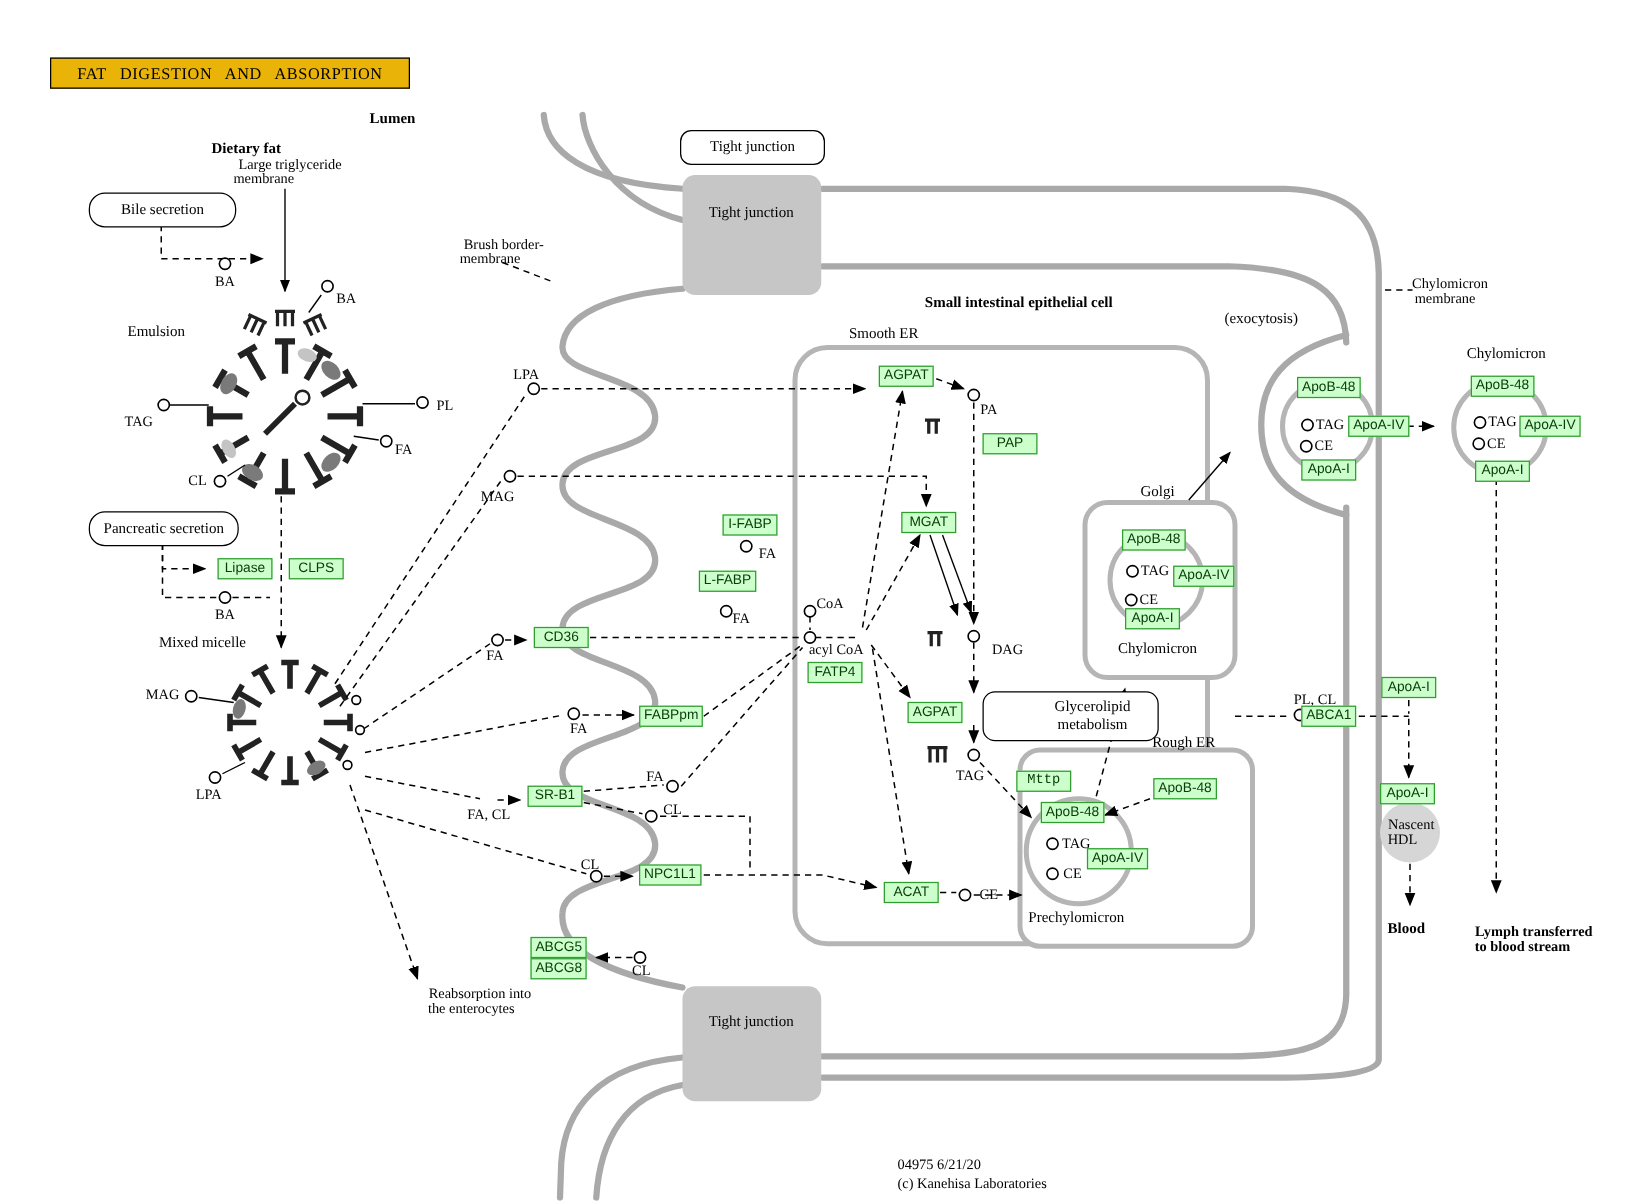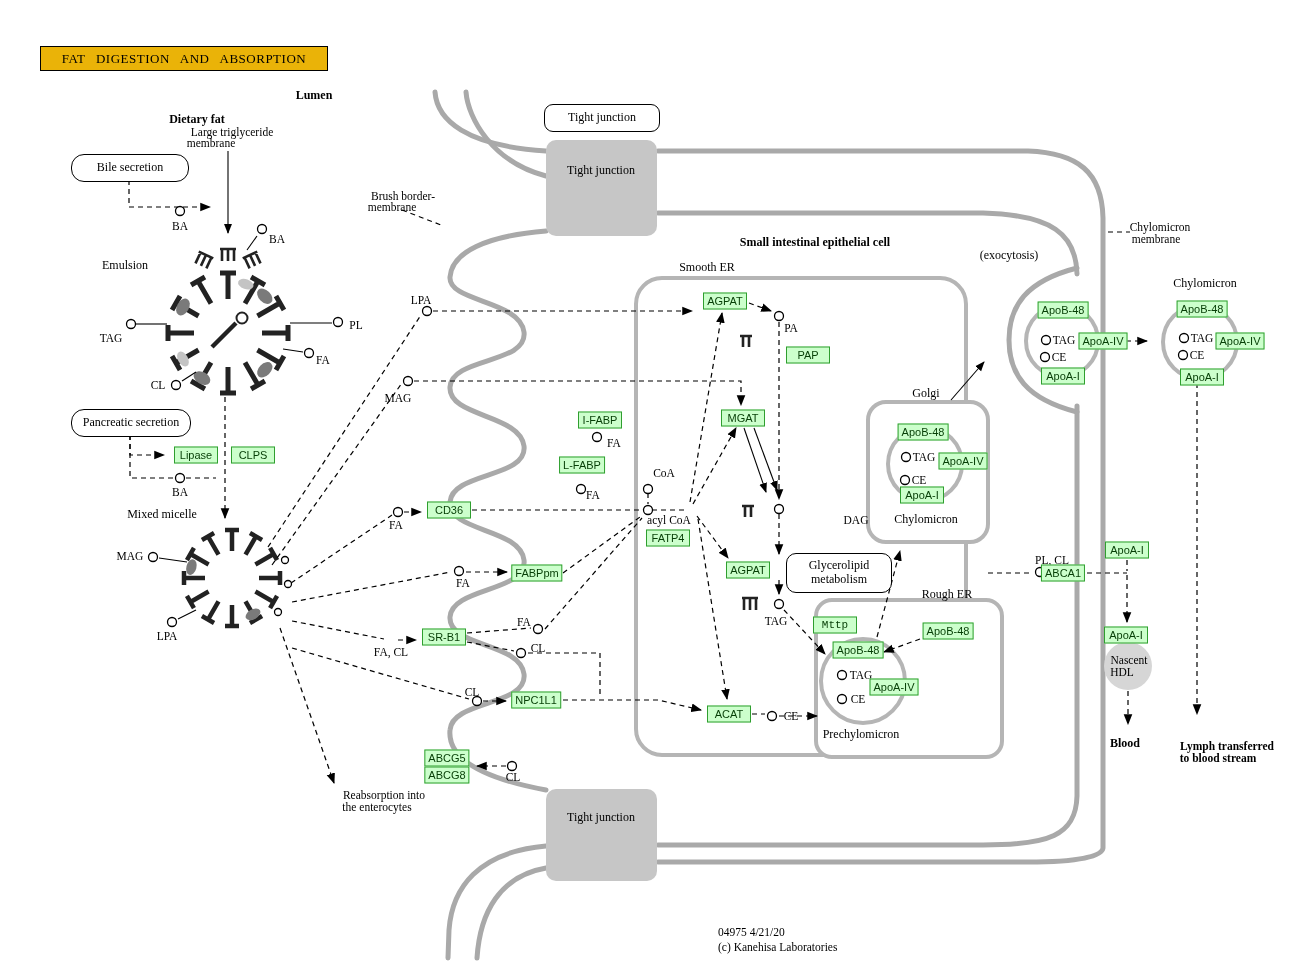--- a/index.html
+++ b/index.html
@@ -236,21 +236,21 @@
 
 <div class="proc" style="left:71px;top:154px;width:116px;height:26px;">
       <span>Bile secretion</span>
     </div>
 <div class="proc" style="left:71px;top:409px;width:118px;height:26px;">
       <span>Pancreatic secretion</span>
     </div>
 <div class="proc" style="left:544px;top:104px;width:114px;height:26px;border-radius:9px;">
       <span>Tight junction</span>
     </div>
-<div class="proc" style="left:786px;top:553px;width:104px;height:38px;border-radius:10px;">
+<div class="proc" style="left:786px;top:553px;width:104px;height:38px;border-radius:10px;padding-left:35px;">
       <span>Glycerolipid</span>
       <span>metabolism</span>
     </div>
 
 <div class="lbl b" style="left:314px;top:95px;">Lumen</div>
 <div class="lbl b" style="left:197px;top:119px;">Dietary fat</div>
 <div class="lbl sm" style="left:232px;top:132px;">Large triglyceride</div>
 <div class="lbl sm" style="left:211px;top:143px;">membrane</div>
 <div class="lbl" style="left:125px;top:265px;">Emulsion</div>
 <div class="lbl" style="left:162px;top:514px;">Mixed micelle</div>
@@ -290,23 +290,23 @@
 <div class="lbl sm" style="left:398px;top:398px;">MAG</div>
 <div class="lbl sm" style="left:396px;top:525px;">FA</div>
 <div class="lbl sm" style="left:463px;top:583px;">FA</div>
 <div class="lbl sm" style="left:391px;top:652px;">FA, CL</div>
 <div class="lbl sm" style="left:524px;top:622px;">FA</div>
 <div class="lbl sm" style="left:538px;top:648px;">CL</div>
 <div class="lbl sm" style="left:472px;top:692px;">CL</div>
 <div class="lbl sm" style="left:513px;top:777px;">CL</div>
 <div class="lbl sm" style="left:614px;top:443px;">FA</div>
 <div class="lbl sm" style="left:593px;top:495px;">FA</div>
-<div class="lbl sm" style="left:664px;top:473px;">CoA</div>
+<div class="lbl sm" style="left:664px;top:483px;">CoA</div>
 <div class="lbl sm" style="left:791px;top:328px;text-align:right;">PA</div>
-<div class="lbl sm" style="left:836px;top:520px;padding-left:40px;">DAG</div>
+<div class="lbl sm" style="left:786px;top:520px;padding-left:40px;">DAG</div>
 <div class="lbl sm" style="left:776px;top:621px;">TAG</div>
 <div class="lbl sm" style="left:791px;top:716px;">CE</div>
 <div class="lbl sm" style="left:861px;top:675px;">TAG</div>
 <div class="lbl sm" style="left:858px;top:699px;">CE</div>
 <div class="lbl sm" style="left:924px;top:457px;">TAG</div>
 <div class="lbl sm" style="left:919px;top:480px;">CE</div>
 <div class="lbl sm" style="left:1064px;top:340px;">TAG</div>
 <div class="lbl sm" style="left:1059px;top:357px;">CE</div>
 <div class="lbl sm" style="left:1202px;top:338px;">TAG</div>
 <div class="lbl sm" style="left:1197px;top:355px;">CE</div>
@@ -338,16 +338,16 @@
 <div class="gene" style="left:1063px;top:310px;">ApoB-48</div>
 <div class="gene" style="left:1103px;top:341px;">ApoA-IV</div>
 <div class="gene" style="left:1063px;top:376px;">ApoA-I</div>
 <div class="gene" style="left:1202px;top:309px;">ApoB-48</div>
 <div class="gene" style="left:1240px;top:341px;">ApoA-IV</div>
 <div class="gene" style="left:1202px;top:377px;">ApoA-I</div>
 <div class="gene" style="left:1063px;top:573px;">ABCA1</div>
 <div class="gene" style="left:1127px;top:550px;">ApoA-I</div>
 <div class="gene" style="left:1126px;top:635px;">ApoA-I</div>
 
-<div class="ftr" style="left:718px;top:926px;">04975 4/21/20</div>
+<div class="ftr" style="left:718px;top:926px;">04975 6/21/20</div>
 <div class="ftr" style="left:718px;top:941px;">(c) Kanehisa Laboratories</div>
 
 </div>
 
 </body></html>

